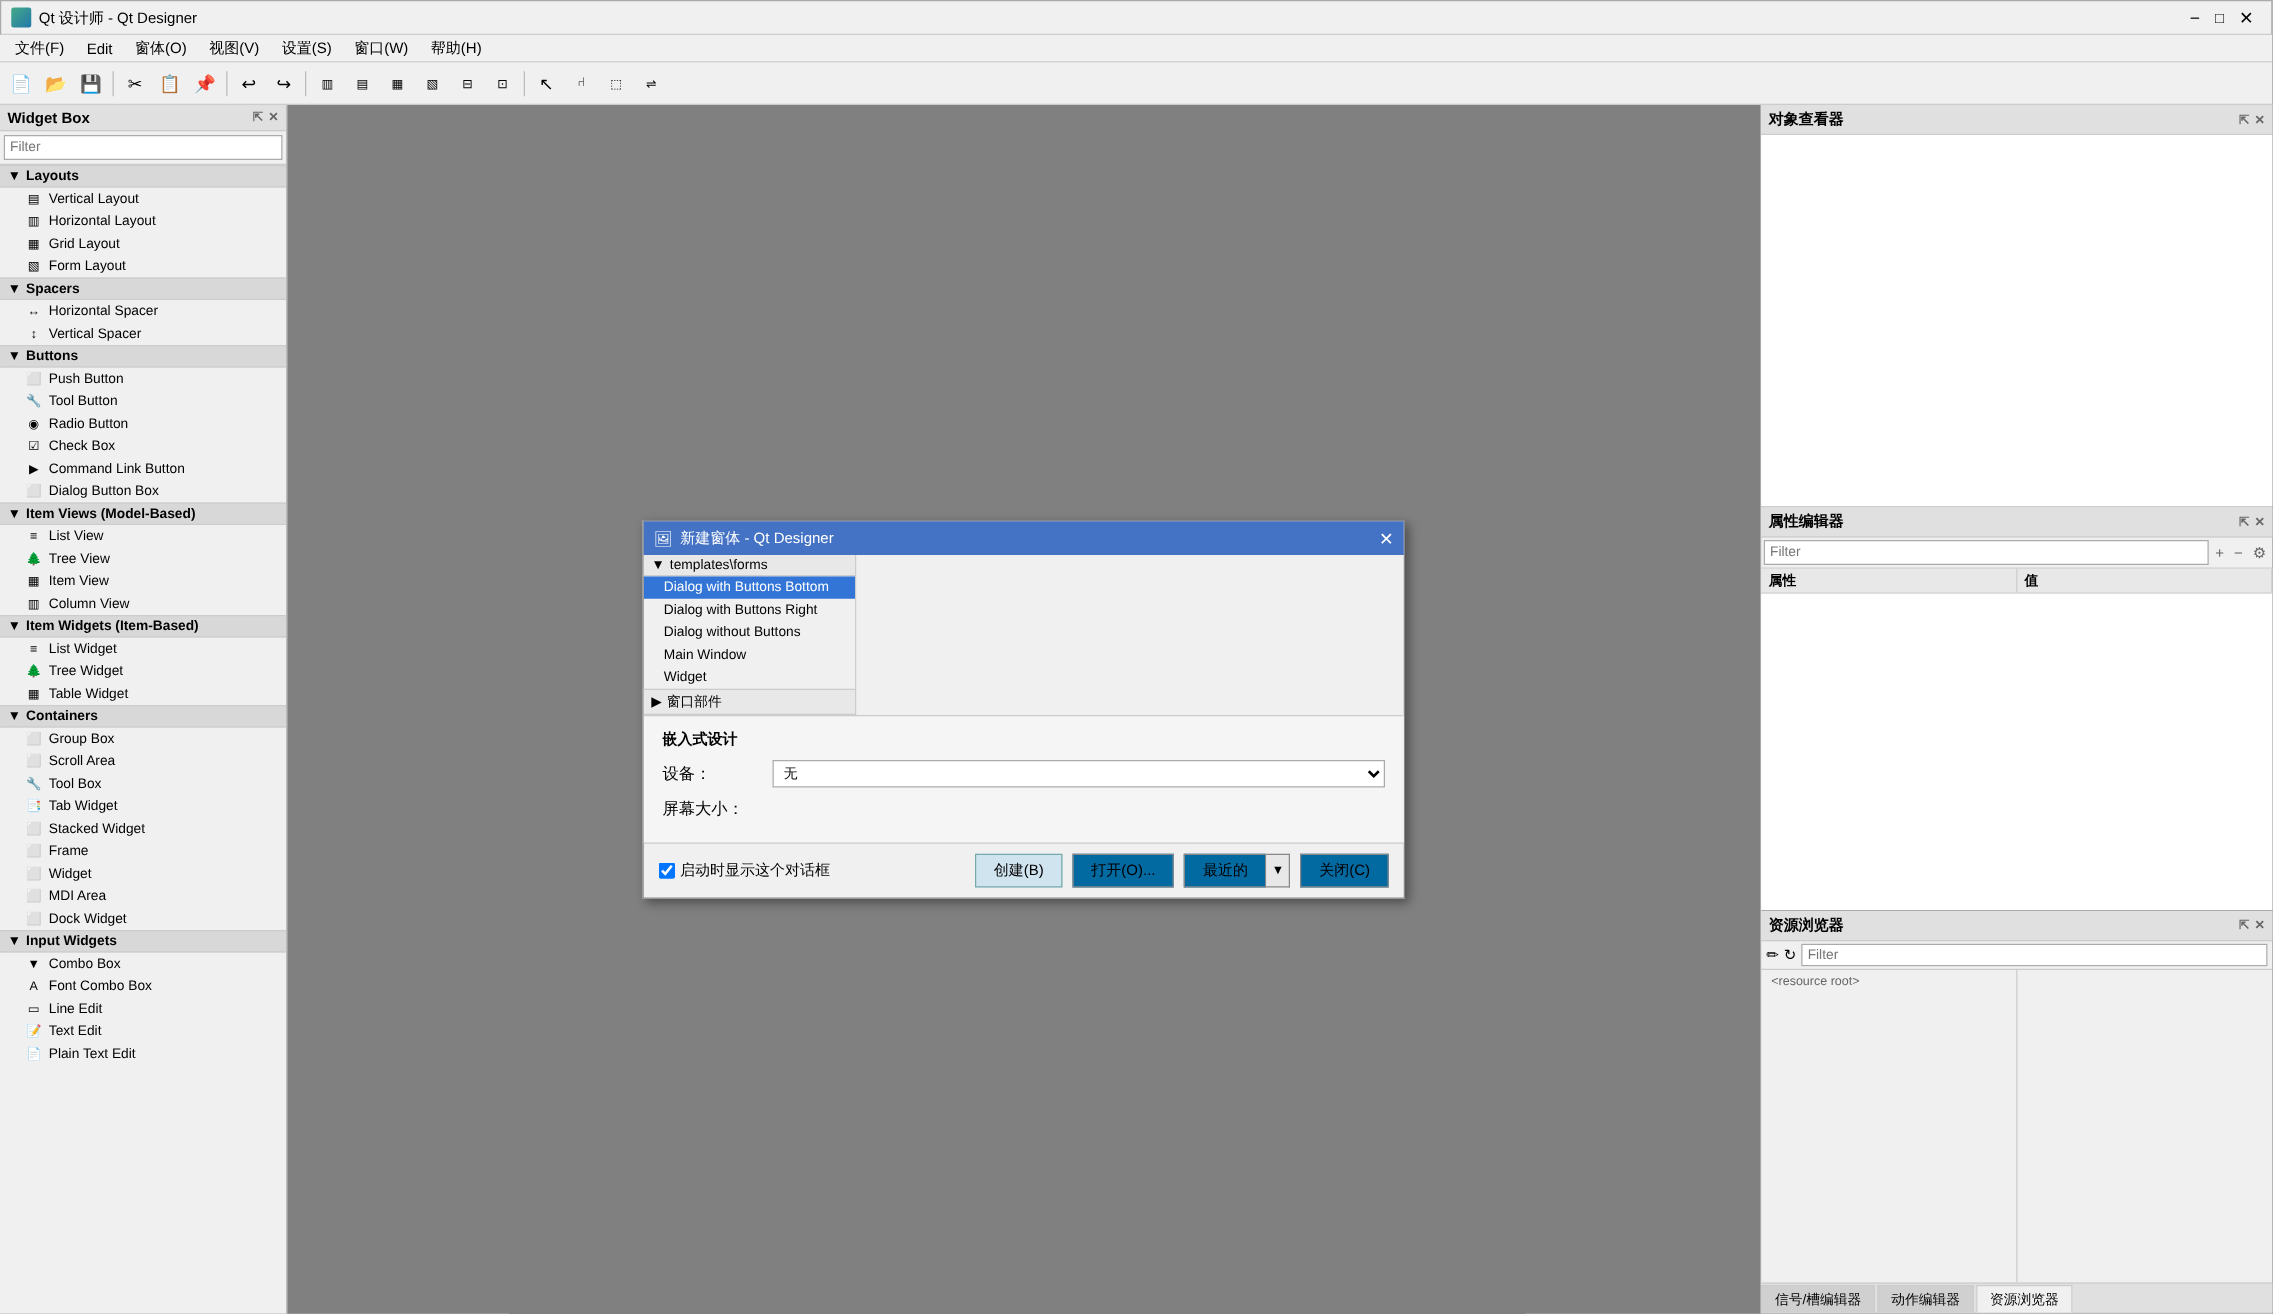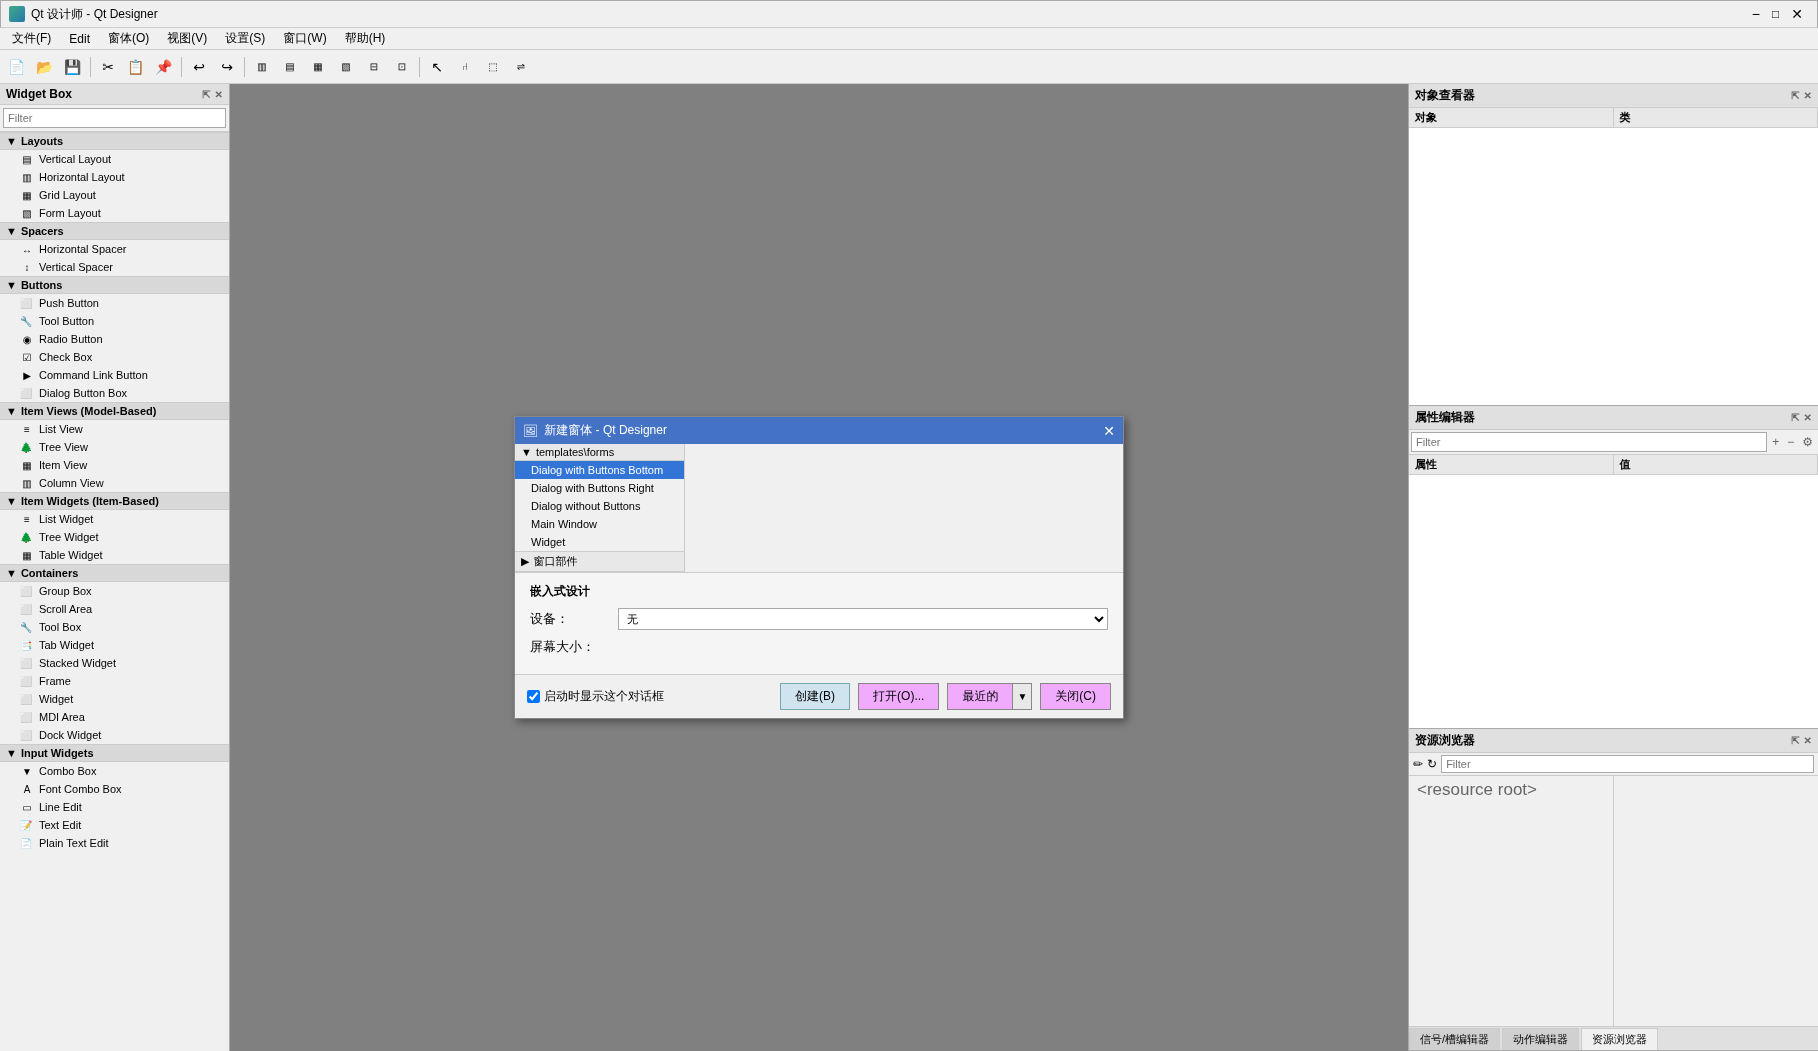--- a/index.html
+++ b/index.html
@@ -321,21 +321,21 @@
       align-items: center;
       padding: 8px 12px;
       border-top: 1px solid #ccc;
       gap: 8px;
     }
     .dialog-checkbox { display: flex; align-items: center; gap: 4px; flex: 1; font-size: 12px; }
 
     .dialog-btn {
       padding: 4px 14px;
       border: 1px solid #888;
-      background: #f0abfc;
+      background: #0369a1;
       cursor: pointer;
       font-size: 12px;
       min-width: 60px;
     }
     .dialog-btn.primary { background: #d0e4f0; border-color: #7aa; }
     .dialog-btn-dropdown {
       padding: 4px 4px;
       border: 1px solid #888;
       background: #e8e8e8;
       cursor: pointer;
@@ -343,21 +343,21 @@
       border-left: none;
     }
 
     .dialog-ok-btn { padding: 5px 24px; border: 1px solid #888; background: #e8e8e8; cursor: pointer; font-size: 12px; }
 
     
     ::-webkit-scrollbar { width: 12px; height: 12px; }
     ::-webkit-scrollbar-track { background: #f0f0f0; }
     ::-webkit-scrollbar-thumb { background: #bbb; border: 1px solid #aaa; }
 
-    .resource-tree { padding: 4px 8px; font-size: 17px; color: #666; }
+    .resource-tree { padding: 4px 8px; font-size: 10px; color: #666; }
   </style>
 </head>
 <body>
 
 <div class="title-bar">
   <span style="width:16px;height:16px;margin-right:6px;background:linear-gradient(135deg,#4a8,#27a);display:inline-block;border-radius:2px;"></span>
   <span>Qt 设计师 - Qt Designer</span>
   <span style="flex:1"></span>
   <span style="cursor:pointer;padding:0 6px;font-size:14px;">−</span>
   <span style="cursor:pointer;padding:0 6px;font-size:12px;">□</span>
@@ -652,24 +652,20 @@
   <div class="right-panels">
 
     <div class="right-panel object-inspector">
       <div class="panel-header">
         <span>对象查看器</span>
         <div class="panel-header-controls">
           <span class="panel-ctrl-btn">⇱</span>
           <span class="panel-ctrl-btn">✕</span>
         </div>
       </div>
-      <div class="panel-table-header">
-        <div>对象</div>
-        <div>类</div>
-      </div>
       <div class="panel-content"></div>
     </div>
 
     <div class="right-panel property-editor">
       <div class="panel-header">
         <span>属性编辑器</span>
         <div class="panel-header-controls">
           <span class="panel-ctrl-btn">⇱</span>
           <span class="panel-ctrl-btn">✕</span>
         </div>

